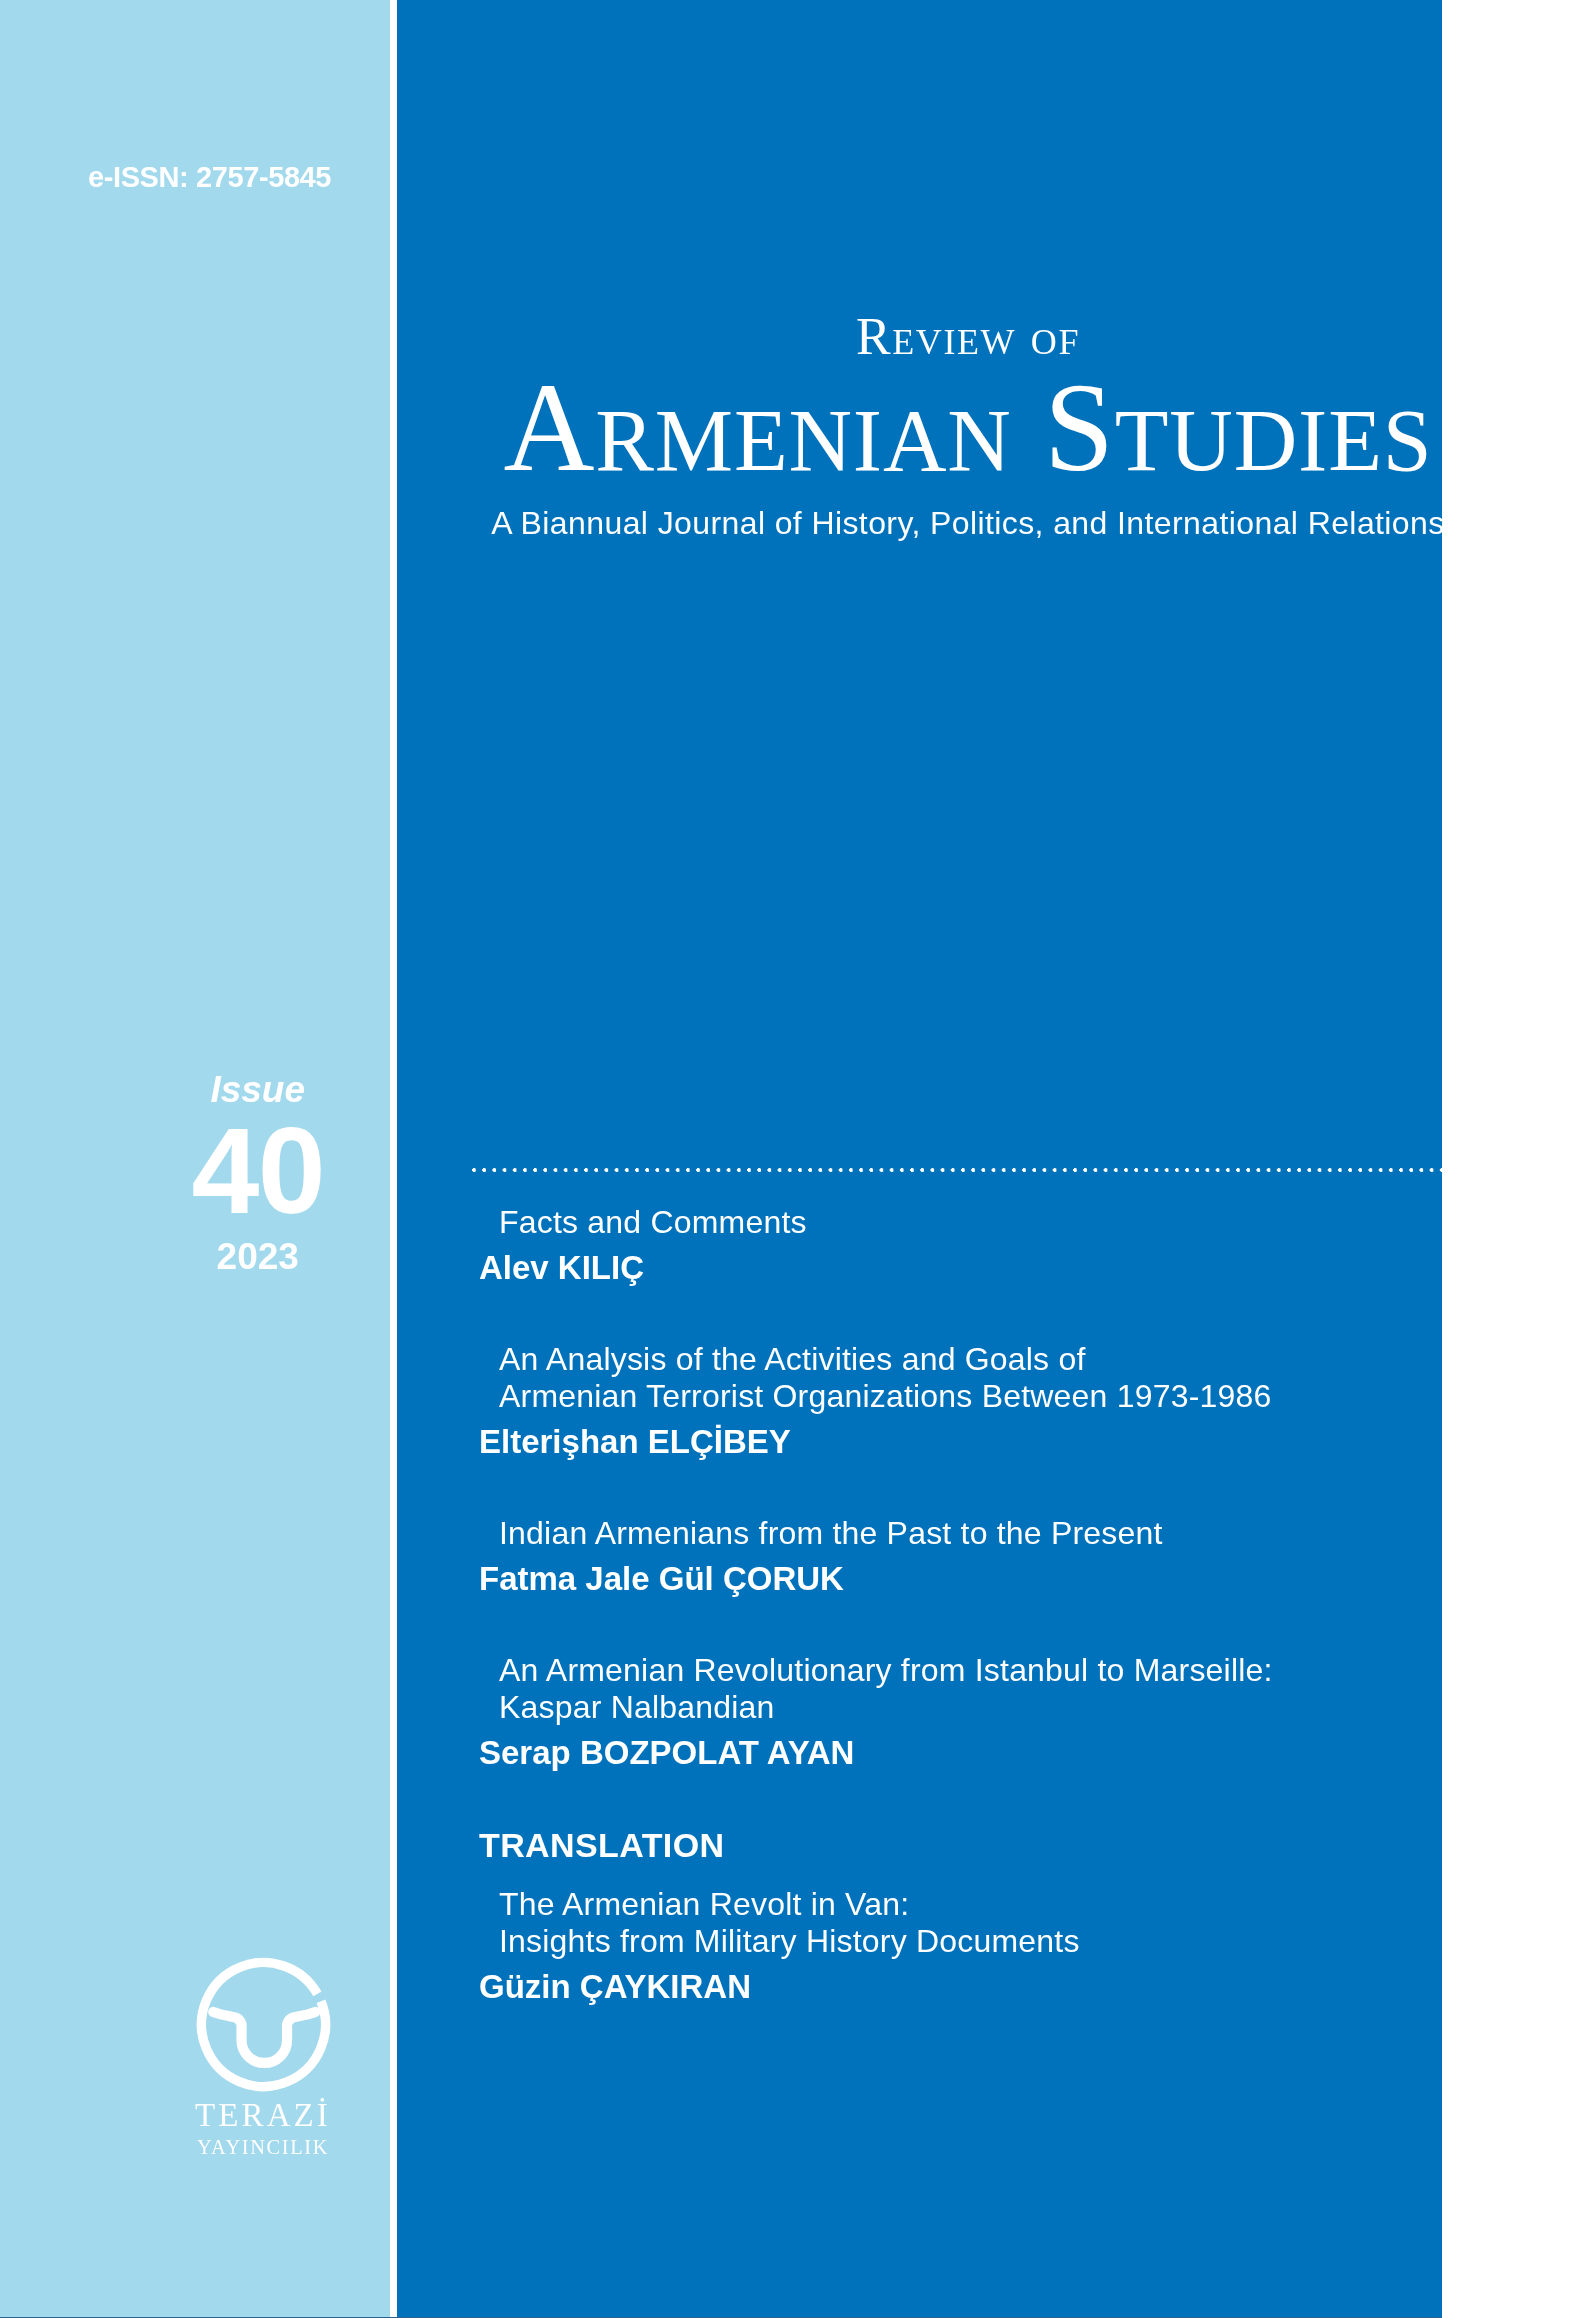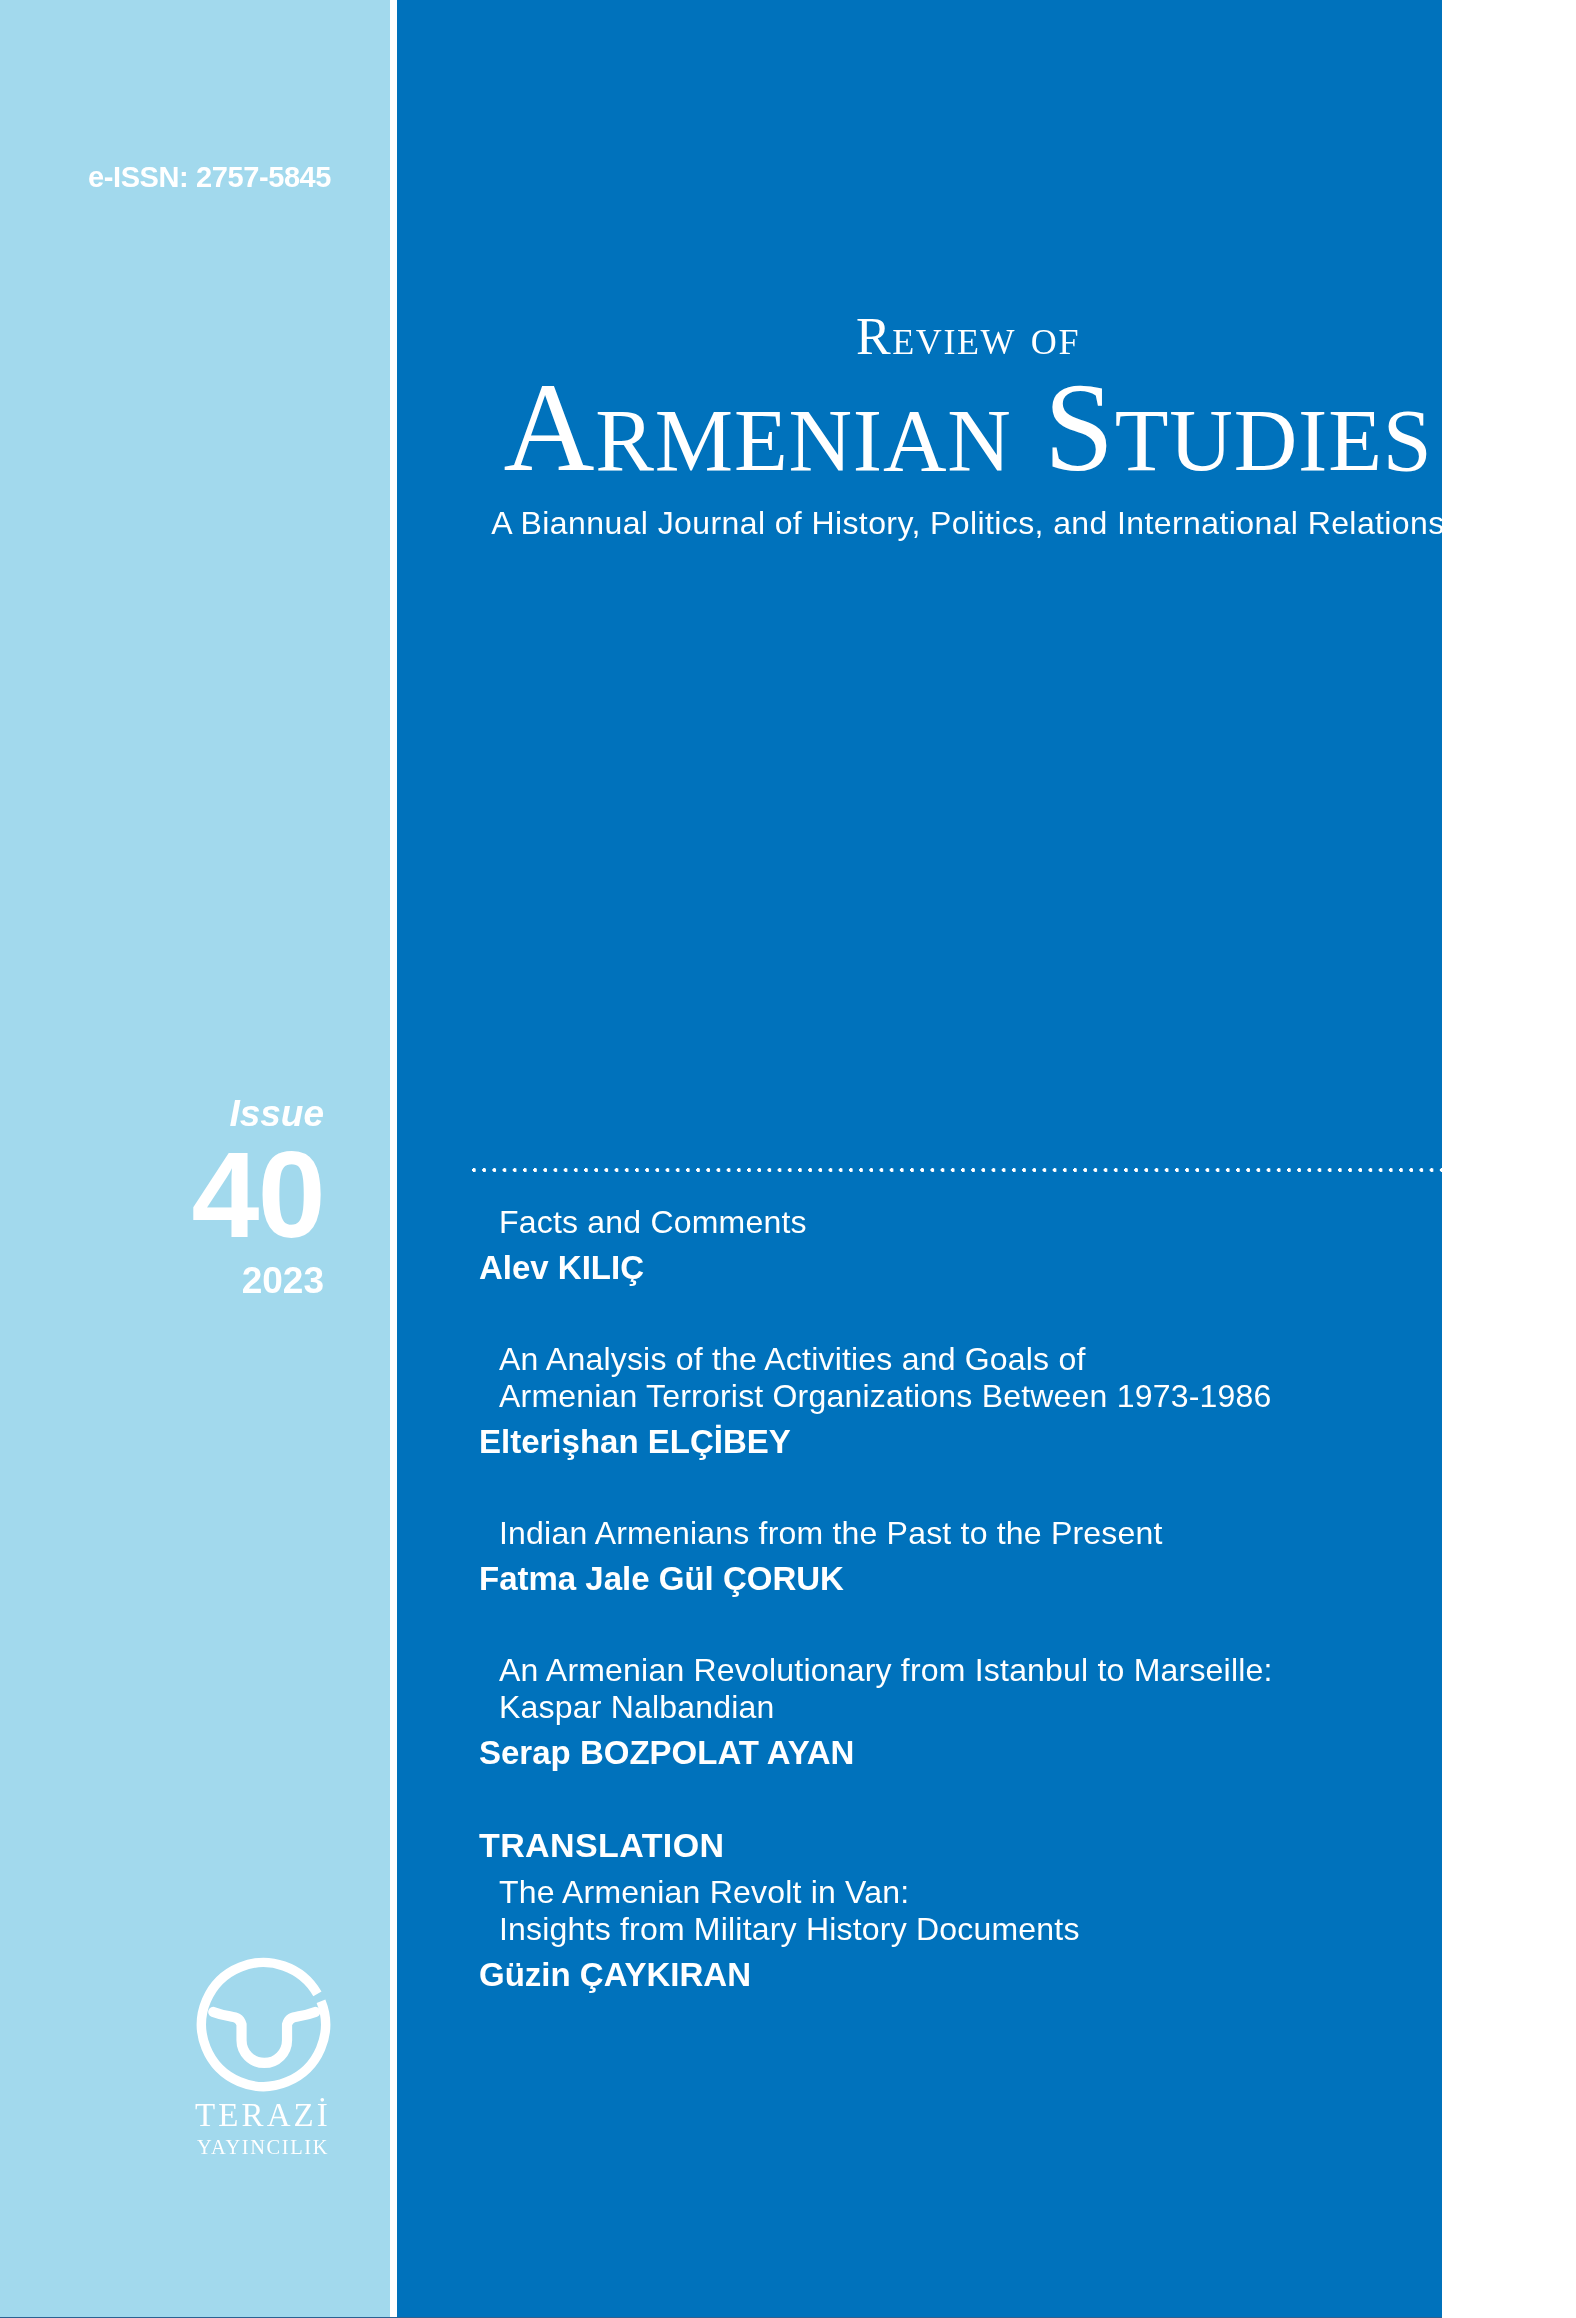--- a/index.html
+++ b/index.html
@@ -27,21 +27,21 @@
     background: var(--divider, #ffffff);
   }
   .eissn {
     position: absolute; left: 88px; top: 163px;
     font-size: 29px; font-weight: 700; letter-spacing: -0.4px;
     color: var(--text, #fff); line-height: 1;
     white-space: nowrap;
   }
   .issue-block {
     position: absolute; right: 66px; top: 1071px;
-    text-align: right; color: var(--text, #fff); margin-top: 24px;
+    text-align: center; color: var(--text, #fff);
   }
   .issue-label {
     font-size: 37px; font-weight: 700; font-style: italic; line-height: 1;
   }
   .issue-number {
     font-size: 122px; font-weight: 700; line-height: 0.95;
     letter-spacing: -1.6px; margin-top: 6.3px;
   }
   .issue-year {
     font-size: 37px; font-weight: 700; 
@@ -102,21 +102,21 @@
   .toc-title {
     font-size: 32px; line-height: 37px; font-weight: 400;
     letter-spacing: 0.2px; white-space: nowrap; margin-left: 20px;
   }
   .toc-author {
     font-size: 33px; line-height: 39px; font-weight: 700;
     margin-top: 7px; white-space: nowrap;
   }
   .toc-section-heading {
     font-size: 34px; line-height: 39px; font-weight: 700;
-    letter-spacing: 0.4px; margin-bottom: 9px;
+    letter-spacing: 0.4px; margin-bottom: 21px;
   }
   .bottom-edge {
     position: absolute; left: 0; bottom: 0;
     width: 100%; height: 2.4px;
     background: var(--bottom-edge, #2b6191);
   }
 </style>
 </head>
 <body>
 

